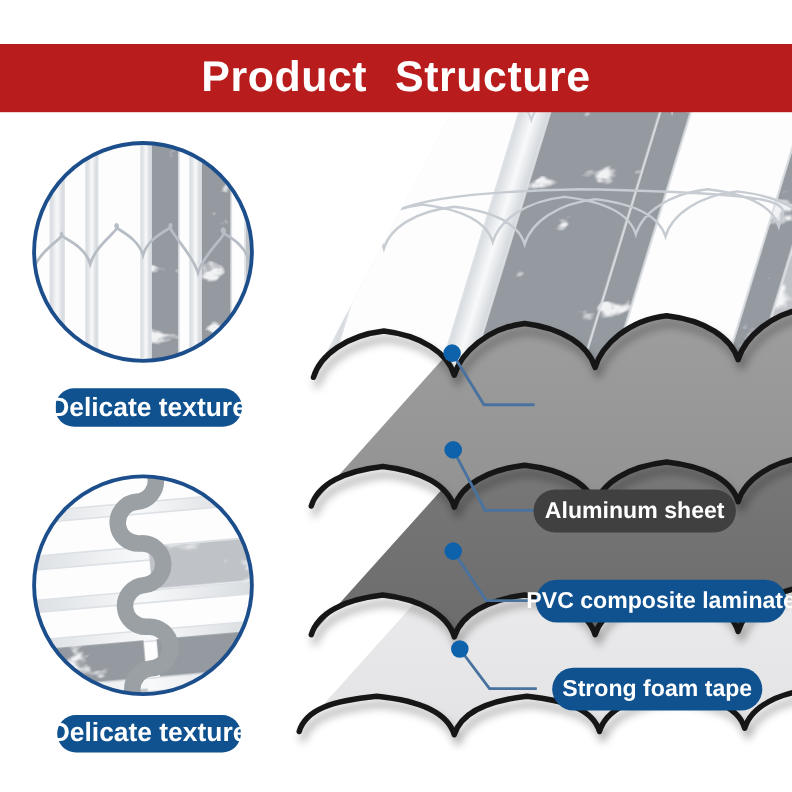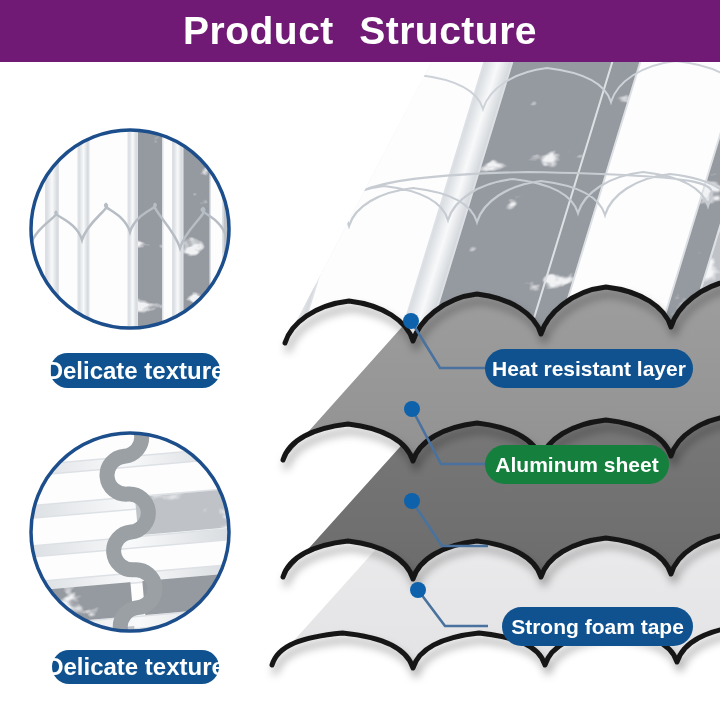--- a/index.html
+++ b/index.html
@@ -166,23 +166,23 @@
             <rect x="138" y="498" width="106" height="38" fill="#999" filter="url(#marbleF2)"></rect>
             <rect x="138" y="582" width="106" height="34" fill="#f1f2f4"></rect>
             <rect x="138" y="582" width="106" height="34" fill="#888" filter="url(#marbleF)"></rect>
             <path d="M131,418 a19,19 0 0 1 0,38 a19,19 0 0 0 0,38 a19,19 0 0 1 0,38 a19,19 0 0 0 0,38 a19,19 0 0 1 0,38 a19,19 0 0 0 0,38 a19,19 0 0 1 0,38" fill="none" stroke="#9aa0a4" stroke-width="15" stroke-linecap="round"></path>
           </g>
         </g>
         <circle cx="130" cy="532" r="99" fill="none" stroke="#1c4e8c" stroke-width="3.5"></circle>
       </g>
     </svg>
 
-  <div class="banner" id="banner" style="background: #701a75;">
+  <div class="banner" id="banner" style="background: #b91c1c; margin-top: 40px;">
     <span class="banner-title">Product Structure</span>
   </div>
 
-  <div class="pill right" id="pill-heat" style="background: rgb(15, 82, 143);">Heat resistant layer</div>
-  <div class="pill right" id="pill-alum" style="background: #15803d;">Aluminum sheet</div>
+  <div class="pill right" id="pill-alum" style="background: #404040;">Aluminum sheet</div>
+  <div class="pill right" id="pill-pvc" style="background: rgb(15, 82, 143);">PVC composite laminate</div>
   <div class="pill right" id="pill-foam" style="background: rgb(15, 82, 143);">Strong foam tape</div>
 
   <div class="pill left" id="cap-1" style="background: rgb(15, 82, 143);">Delicate texture</div>
   <div class="pill left" id="cap-2" style="background: rgb(15, 82, 143);">Delicate texture</div>
 </div>
 
 </body></html>

